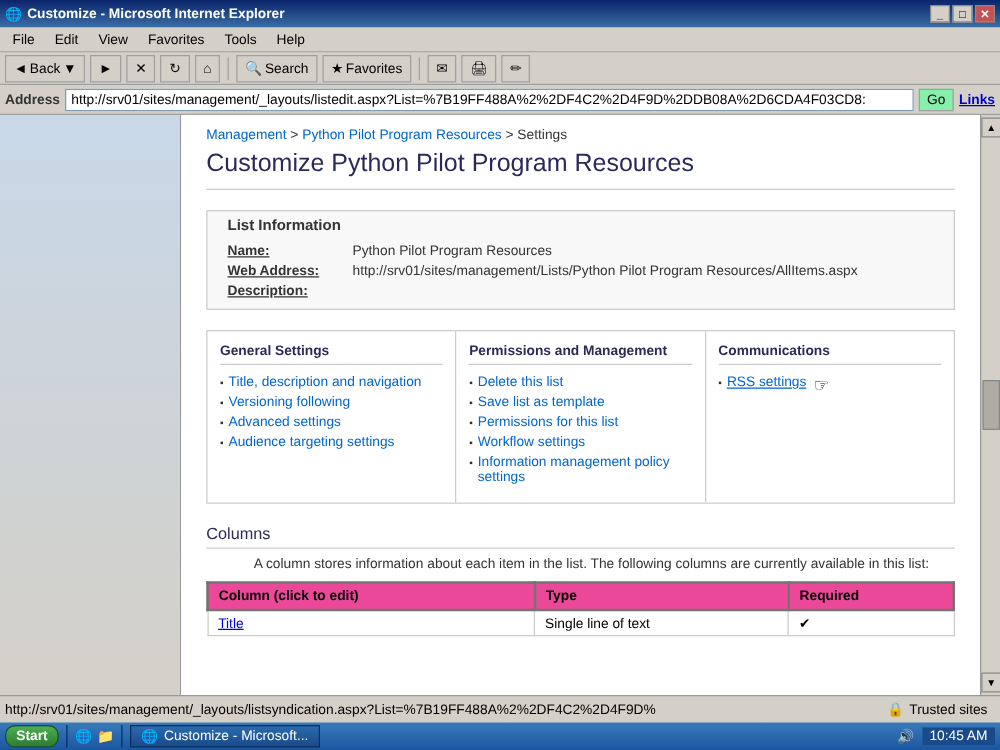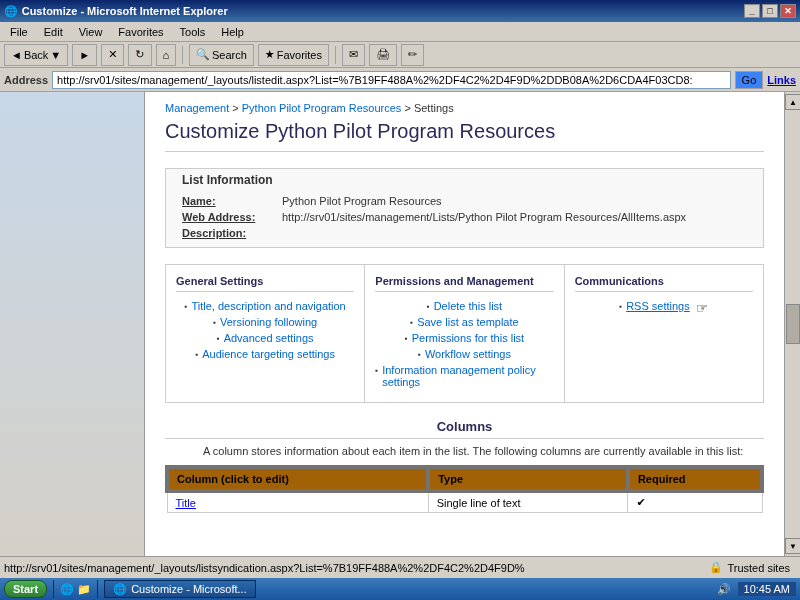--- a/index.html
+++ b/index.html
@@ -77,21 +77,21 @@
     .address-label { color: #333; font-weight: bold; text-align: center; }
     .address-input {
       flex: 1;
       height: 18px;
       border: 1px solid #7b9ebd;
       background: white;
       padding: 0 4px;
       font-size: 11px;
     }
     .go-btn {
-      background: #3b82f6;
+      background: #86efac;
       border: 1px solid #a0a0a0;
       padding: 1px 6px;
       font-size: 11px;
       cursor: pointer;
       height: 18px;
     }
     .links-btn {
       font-size: 11px;
       color: #0000cc;
       text-decoration: underline;
@@ -181,41 +181,39 @@
       padding-bottom: 4px;
       border-bottom: 1px solid #ccc;
     }
     .section ul { list-style: none; padding: 0; }
     .section ul li {
       font-size: 11px;
       margin-bottom: 4px;
       display: flex;
       align-items: flex-start;
       gap: 4px;
-      justify-content: center;
     }
     .section ul li::before { content: '▪'; color: #333; font-size: 8px; margin-top: 2px; }
     .section ul li a { color: #0066cc; text-decoration: none; }
 
     
     .columns-section { margin-bottom: 16px; }
     .columns-section h3 {
       font-size: 13px;
-      font-weight: bold;
+      font-weight: normal;
       color: #2a2a5a;
       margin-bottom: 6px;
       border-bottom: 1px solid #ccc;
       padding-bottom: 4px;
-      text-align: center;
     }
     .columns-desc { font-size: 11px; color: #333; margin-bottom: 8px; margin-left: 38px; }
     .columns-table { width: 100%; border-collapse: collapse; font-size: 11px; }
     .columns-table th {
-      background: #a16207;
-      border: 4px solid #737373;
+      background: #ec4899;
+      border: 2px solid #737373;
       padding: 4px 8px;
       text-align: left;
       font-weight: bold;
     }
     .columns-table td {
       border: 1px solid #ccc;
       padding: 3px 8px;
     }
 
     

